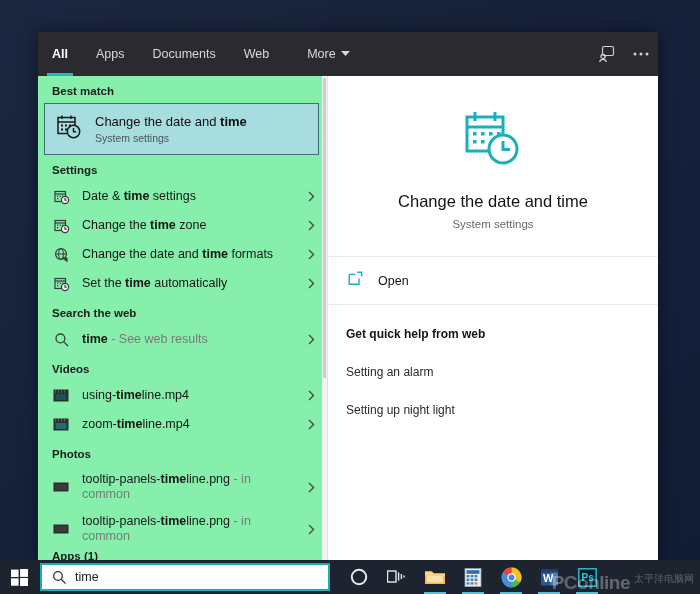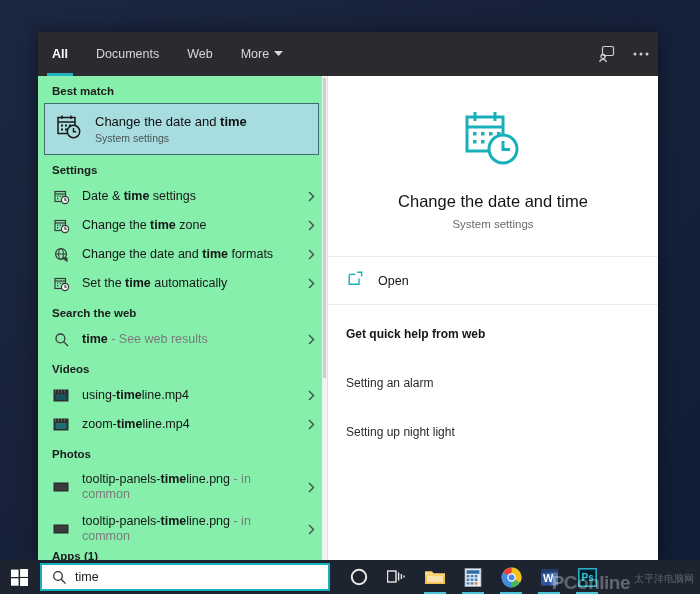--- a/index.html
+++ b/index.html
@@ -41,21 +41,21 @@
   .tab.active { color: #ffffff; font-weight: bold; }
   .tab .underline {
     position: absolute; bottom: 0; left: 50%;
     transform: translateX(-50%);
     width: 26px; height: 3px; background: #22b5bf;
   }
   .tab .caret {
     display: inline-block; margin-left: 5px;
     font-size: 8px; vertical-align: middle;
   }
-  .tab-row-inner { display: flex; align-items: center; }
+  .tab-row-inner { display: flex; align-items: center; margin-left: 10px; }
   #tabbar-spacer { flex: 1; }
   .hdr-icon {
     width: 34px; display: flex; align-items: center; justify-content: center;
     color: #d2d2d2;
   }
   
   #win-body { flex: 1; display: flex; min-height: 0; }
   
   #results {
     width: 290px;
@@ -137,21 +137,21 @@
   #hero-sub { font-size: 11.5px; color: #6a6a6a; margin-top: 7px; }
   #open-area {
     padding: 14px 0 14px 20px;
     border-bottom: 1px solid #ebebeb;
   }
   .open-row { display: flex; align-items: center; cursor: default; }
   .open-row .olabel { font-size: 12.5px; color: #151515; margin-left: 14px; }
   #help-area { padding: 22px 8px 0 18px; }
   #help-title { font-size: 12px; font-weight: bold; color: #141414; }
   .help-link {
-    font-size: 12px; color: #2a2a2a; margin-top: 35px; cursor: default;
+    font-size: 12px; color: #2a2a2a; margin-top: 24px; cursor: default;
   }
   
   #taskbar {
     position: absolute; left: 0; bottom: 0;
     width: 700px; height: 34px;
     background: #1d2430;
     display: flex; align-items: center;
   }
   #start-btn {
     width: 38px; height: 34px;
@@ -195,20 +195,23 @@
 </style>
 </head>
 <body>
 
 <div id="search-window">
 
   <div id="tabbar">
     <div class="tab active">
       <span>All</span>
       <span class="underline"></span>
+    </div>
+    <div class="tab">
+      <span>Apps</span>
     </div>
     <div class="tab">
       <span>Documents</span>
     </div>
     <div class="tab">
       <span>Web</span>
     </div>
     <div class="tab">
       <span class="tab-row-inner">
         <span>More</span>

